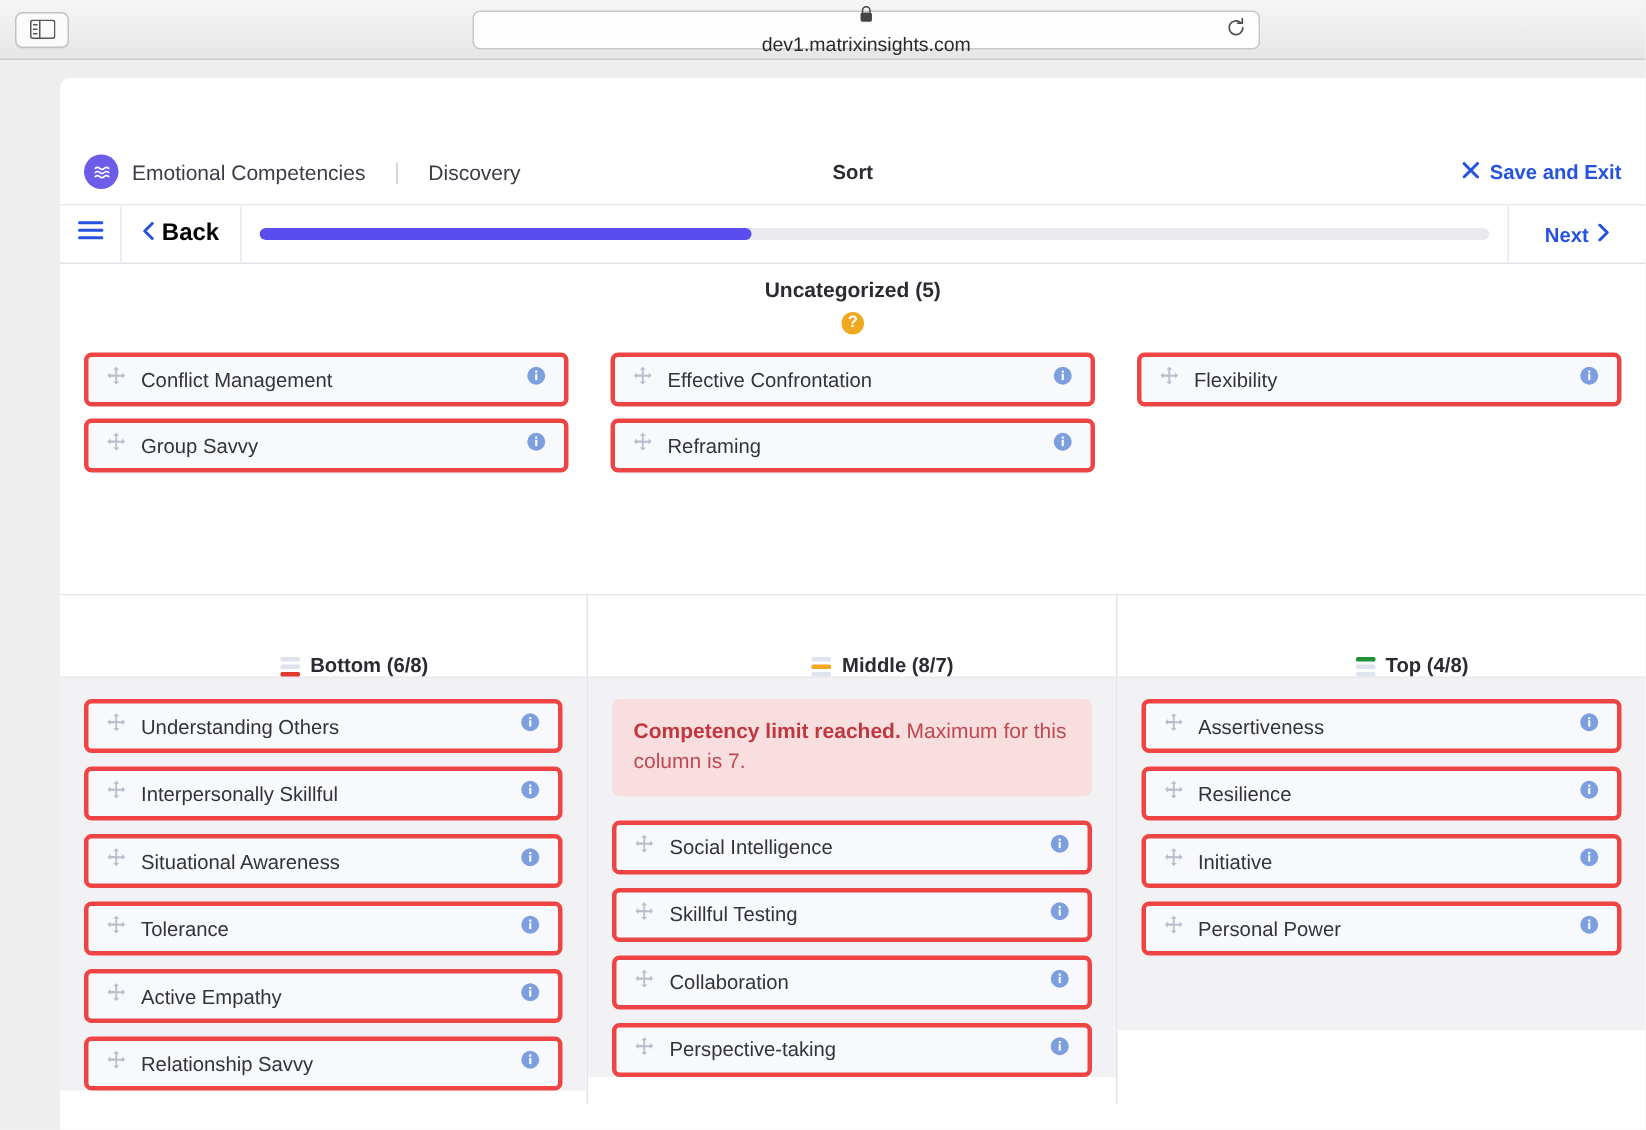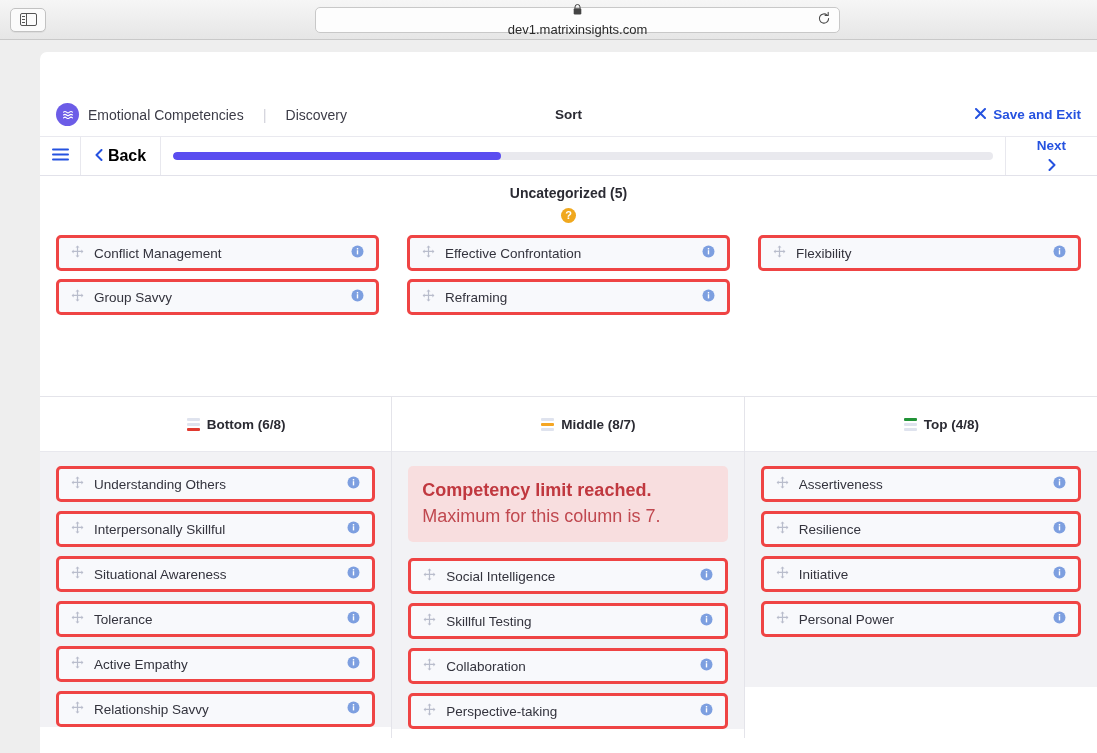--- a/index.html
+++ b/index.html
@@ -101,21 +101,20 @@
   .progress-wrap { flex: 1; display: flex; align-items: center; padding: 0 12px; }
   .progress-track {
     width: 100%; height: 8px; border-radius: 4px; background: #e9e9ee;
     overflow: hidden;
   }
   .progress-fill { height: 100%; border-radius: 4px; background: #5a4df0; }
   .nav-next {
     width: 92px; display: flex; align-items: center; justify-content: center;
     gap: 6px; color: #2552e0; font-size: 13.5px; font-weight: bold;
     border-left: 1px solid #e8e8ee;
-    flex-direction: column;
   }
 
   
   .board { background: #f2f2f5; }
 
   .uncat {
     background: #ffffff;
     border-bottom: 1px solid #e4e4ea;
   }
   .uncat-head {
@@ -156,37 +155,37 @@
   .info-icon { display:block; flex: none; }
 
   
   .columns {
     display: grid; grid-template-columns: repeat(3, 1fr);
     background: #ffffff;
   }
   .col { border-right: 1px solid #e4e4ea; }
   .col:last-child { border-right: none; }
   .col-head {
-    height: 55px; display: flex; align-items: center; justify-content: center;
+    height: 55px; display: flex; align-items: flex-end; justify-content: center;
     gap: 7px;
     font-size: 13.5px; font-weight: bold; color: #2b2b33;
     border-bottom: 1px solid #e8e8ee;
     padding-left: 41px;
   }
   .rank-icon { width: 13px; display: flex; flex-direction: column; gap: 2px; }
   .rank-icon span { display: block; height: 3px; border-radius: 1px; background: #dfe3ee; }
   .col-body { padding: 14px 16px 0 16px; background: #f2f2f5; min-height: 235px; }
   .col-body .card { margin-bottom: 9px; }
 
   .limit-alert {
     background: #f8dedf;
     border-radius: 5px;
     padding: 11px 14px 13px 14px;
     margin-bottom: 16px;
-    font-size: 18px; line-height: 1.45; color: #c0484f;
+    font-size: 14px; line-height: 1.45; color: #c0484f;
   }
   .limit-alert b { color: #c0383f; }
 </style>
 </head>
 <body>
 
 <div class="browser-chrome">
   <div class="sidebar-toggle">
     <span>
       <svg width="17" height="13" viewBox="0 0 17 13">

